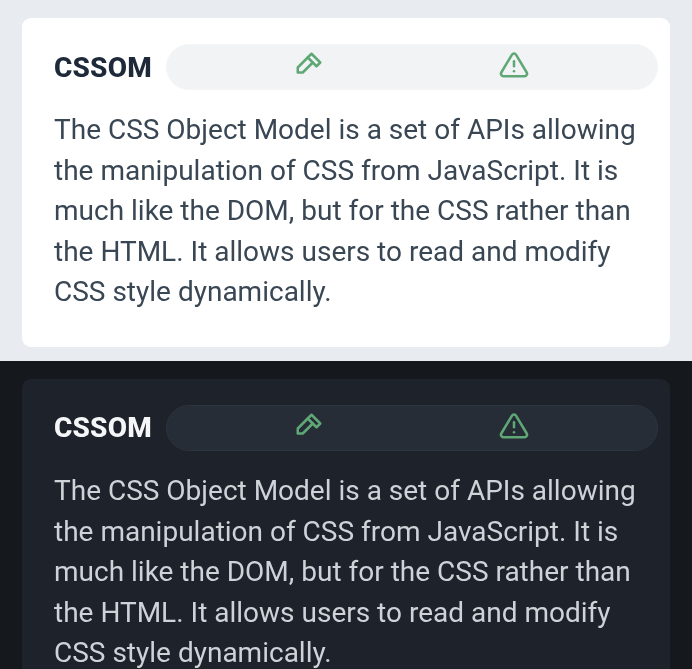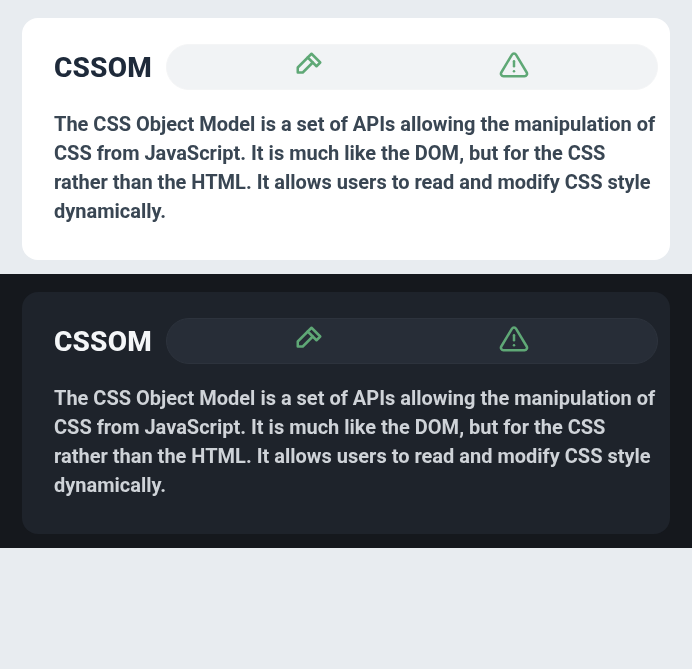--- a/index.html
+++ b/index.html
@@ -6,21 +6,21 @@
   html, body { width: 692px; height: 669px; }
   body {
     font-family: -apple-system, BlinkMacSystemFont, "Segoe UI", Roboto, Helvetica, Arial, sans-serif;
     background: #e8ecf0;
   }
   .section { width: 100%; padding: 18px 22px 14px 22px; }
   .section.light { background: #e8ecf0; }
   .section.dark  { background: #15181d; }
 
   .card {
-    border-radius: 16px;
+    border-radius: 9px;
     padding: 26px 12px 34px 32px;
   }
   .light .card { background: #ffffff; }
   .dark  .card { background: #1e232b; }
 
   .header-row {
     display: flex;
     align-items: center;
     gap: 14px;
     margin-bottom: 20px;
@@ -41,23 +41,23 @@
     align-items: center;
     justify-content: space-around;
     padding: 0 40px;
   }
   .light .pill { background: #f1f3f5; border: 1px solid #f4f5f6; }
   .dark  .pill { background: #272d37; border: 1px solid #2d333d; }
 
   .icon { stroke: #5fa876; }
 
   .body {
-    font-size: 20px;
+    font-size: 28px;
     line-height: 1.45;
-    font-weight: 700;
+    font-weight: 400;
   }
   .light .body { color: #394653; }
   .dark  .body { color: #cfd3d8; }
 </style>
 </head>
 <body>
 
 <div class="section light">
   <div class="card">
     <div class="header-row">

